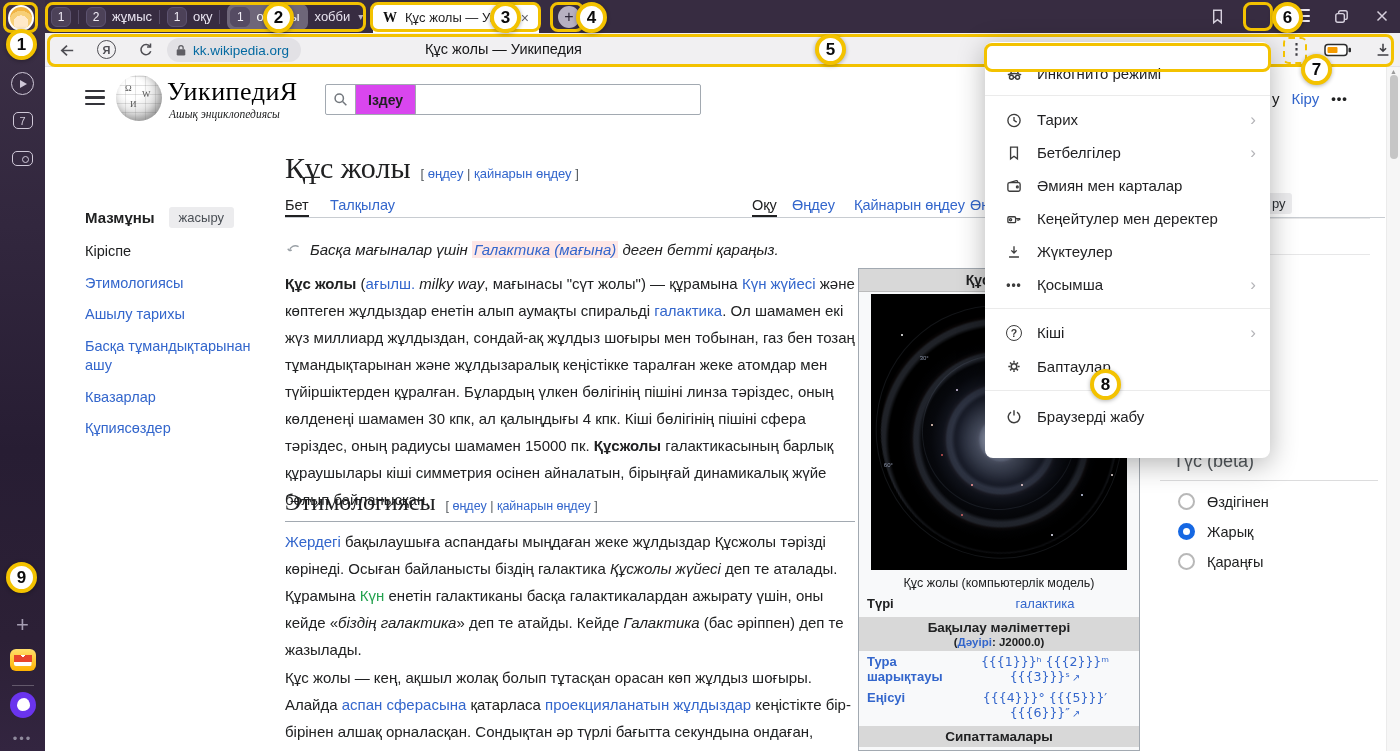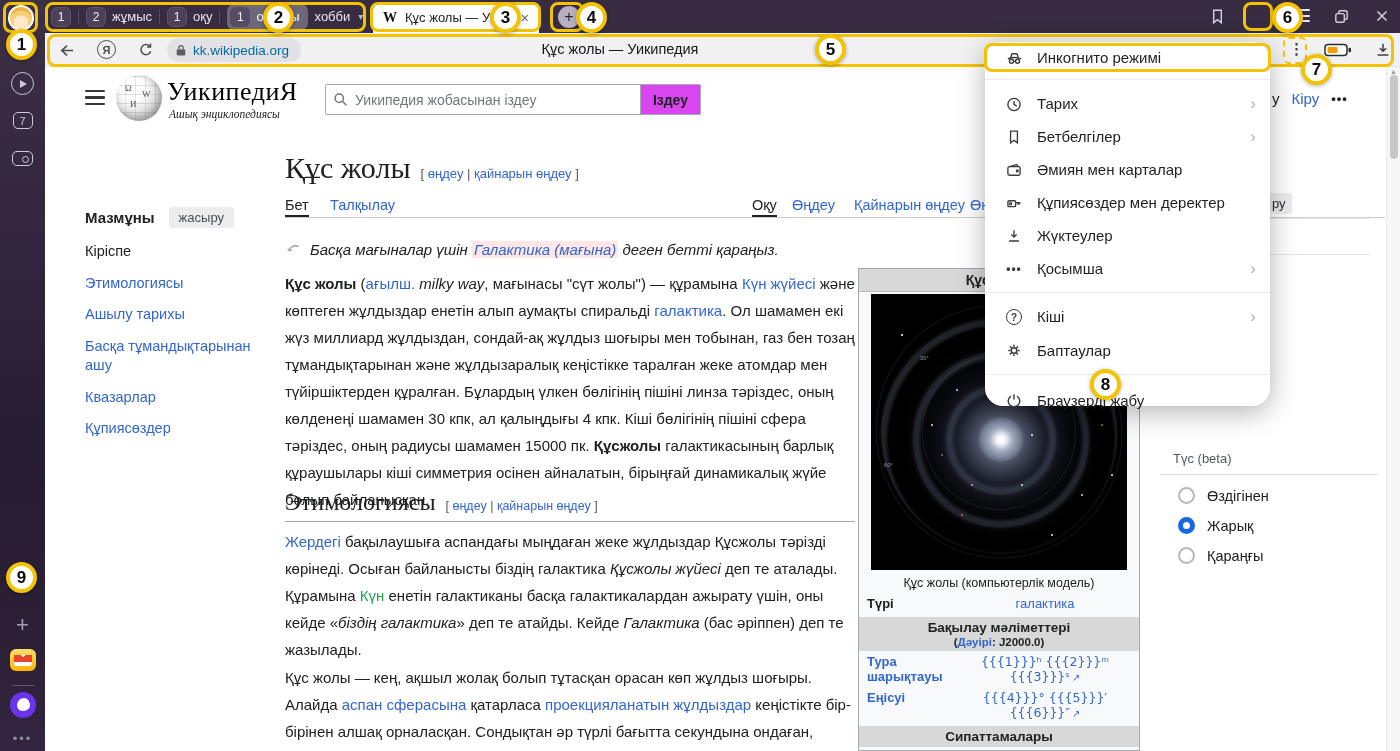--- a/index.html
+++ b/index.html
@@ -56,21 +56,21 @@
 
   
   .toolbar{position:absolute;left:45px;top:33px;width:1355px;height:34px;background:#f1f0f2;border-bottom:1px solid #e3e2e5}
   .ticon{position:absolute;top:8px}
   .ya-circle{position:absolute;left:52px;top:7px;width:19px;height:19px;border:1.8px solid #4e4d53;border-radius:50%;
      color:#4e4d53;font-size:11px;font-weight:bold;display:flex;align-items:center;justify-content:center}
   .ya-circle::before{content:"Я"}
   .urlpill{position:absolute;left:122px;top:5px;height:24px;background:#e2e1e5;border-radius:12px;
      display:flex;align-items:center;gap:6px;padding:0 12px 0 8px}
   .urlpill .url{font-size:13.5px;color:#0369a1}
-  .ptitle{position:absolute;left:380px;top:8px;width:390px;text-align:center;font-size:14.5px;color:#161618}
+  .ptitle{position:absolute;left:380px;top:8px;width:390px;text-align:left;font-size:14.5px;color:#161618}
 
   
   .page{position:absolute;left:45px;top:67px;width:1355px;height:684px;background:#fff;color:#202122}
   .wx{position:absolute}
   .wm-burger{left:40px;top:23px;display:flex;flex-direction:column;gap:4px}
   .wm-burger i{width:20px;height:2.4px;background:#34343a;border-radius:1px}
   .globe{left:71px;top:8px;width:46px;height:46px;border-radius:50%;
      background:radial-gradient(circle at 36% 30%,#fefefe 0 25%,#e3e3e3 55%,#b9b9b9 100%);
      box-shadow:inset -3px -4px 7px rgba(0,0,0,.25);position:absolute;overflow:hidden}
   .globe::before{content:"";position:absolute;inset:0;
@@ -140,35 +140,35 @@
   .ib-row .lbl.bl{color:var(--blue)}
   .ib-row .val{flex:1;text-align:center;color:var(--blue)}
   .ib-sec{background:#d8d8d8;text-align:center;font-weight:bold;font-size:13.5px;padding:3px 4px;margin-top:3px}
   .ib-sec .ep{display:block;font-size:11.5px;margin-top:1px}
   .ibval{font-family:"DejaVu Sans",sans-serif;font-size:12.5px}
   .ext{color:var(--blue);font-size:10px;margin-left:2px}
 
   
   .app-line{position:absolute;background:#e7e7e8;height:1px}
   .appearance{position:absolute;left:1115px;top:384px;width:218px}
-  .appearance .atitle{color:#54595d;font-size:13px;padding-left:13px}
+  .appearance .atitle{color:#54595d;font-size:18px;padding-left:13px}
   .appearance .arule{height:1px;background:#dcdcdd;margin:8px 0 12px}
   .app-opt{display:flex;align-items:center;gap:12px;margin:0 0 13px 18px;font-size:14.5px}
   .radio{width:17px;height:17px;border:2px solid #b8b8b8;border-radius:50%;background:#fff;flex:none}
   .app-opt.checked .radio{border:5px solid #1668e3}
   .ruchip{position:absolute;left:1221px;top:126px;background:#ececee;border-radius:3px;color:#2b2f33;font-size:13px;padding:3px 6px}
 
   
   .pagescroll{position:absolute;left:1341px;top:0;width:14px;height:684px;background:#f6f6f6;border-left:1px solid #ebebeb}
   .pagescroll .thumb{position:absolute;left:2.5px;top:8px;width:8px;height:84px;background:#c6c6c6;border-radius:4px}
   .pagescroll .arr{position:absolute;left:3px;top:1px;color:#9a9a9a;font-size:7px}
 
   
-  .menu{position:absolute;left:985px;top:42px;width:285px;height:364px;background:#fff;border-radius:18px;
-     box-shadow:0 6px 28px rgba(0,0,0,.3);z-index:50;padding-top:0;font-size:15px;color:#1f1f21}
+  .menu{position:absolute;left:985px;top:42px;width:285px;height:416px;background:#fff;border-radius:8px;
+     box-shadow:0 6px 28px rgba(0,0,0,.3);z-index:50;padding-top:16px;font-size:15px;color:#1f1f21}
   .mrow{display:flex;align-items:center;height:33px;padding:0 14px 0 18px;gap:12px}
   .mrow .micon{width:22px;display:flex;justify-content:center}
   .mrow .chev{margin-left:auto;color:#b4b4b8;font-size:17px}
   .mdiv{height:1px;background:#ebebeb;margin:7px 0}
   .mrow.first{height:30px}
   .qmark{width:16px;height:16px;border:1.6px solid #3c3c3c;border-radius:50%;color:#3c3c3c;
      font-size:10.5px;font-weight:bold;display:flex;align-items:center;justify-content:center}
   .qmark::before{content:"?"}
   .mdots{color:#3c3c3c;font-weight:bold;letter-spacing:1px;font-size:12px}
 
@@ -318,21 +318,20 @@
     <span class="wx wordmark">УикипедиЯ</span>
     <span class="wx tagline">Ашық энциклопедиясы</span>
 
     <div class="wx searchbox">
       <span style="padding:0 7px">
         <svg width="15" height="15" viewBox="0 0 18 18" fill="none" stroke="#72777d" stroke-width="1.8">
           <circle cx="7.5" cy="7.5" r="5"></circle>
             <path d="M11.5 11.5 L16 16"></path>
           </svg>
       </span>
-      <input placeholder="Уикипедия жобасынан іздеу" style="">
       <span class="searchbtn">Іздеу</span>
     </div>
 
     <div class="wx loginrow">
       <span>у</span>
       <span class="lg">Кіру</span>
       <span class="hdots">•••</span>
     </div>
 
     <nav class="toc">
@@ -495,21 +494,21 @@
       <span>Әмиян мен карталар</span>
     </div>
     <div class="mrow">
       <span class="micon">
         <svg width="18" height="18" viewBox="0 0 20 20" fill="none" stroke="#3c3c3c" stroke-width="1.5">
           <rect x="3.2" y="7.5" width="8.6" height="6.5" rx="1.3"></rect>
             <circle cx="6.2" cy="10.8" r="1.2"></circle>
           <path d="M11.8 9.6 H17 M14.5 9.6 V12.1 M16.3 9.6 V11.3"></path>
           </svg>
       </span>
-      <span>Құпиясөздер мен деректер</span>
+      <span>Кеңейтулер мен деректер</span>
     </div>
     <div class="mrow">
       <span class="micon">
         <svg width="18" height="18" viewBox="0 0 20 20" fill="none" stroke="#3c3c3c" stroke-width="1.5">
           <path d="M10 3.5 V11 M7 8.2 L10 11.2 13 8.2 M4.5 15.5 H15.5"></path>
           </svg>
       </span>
       <span>Жүктеулер</span>
     </div>
     <div class="mrow">

